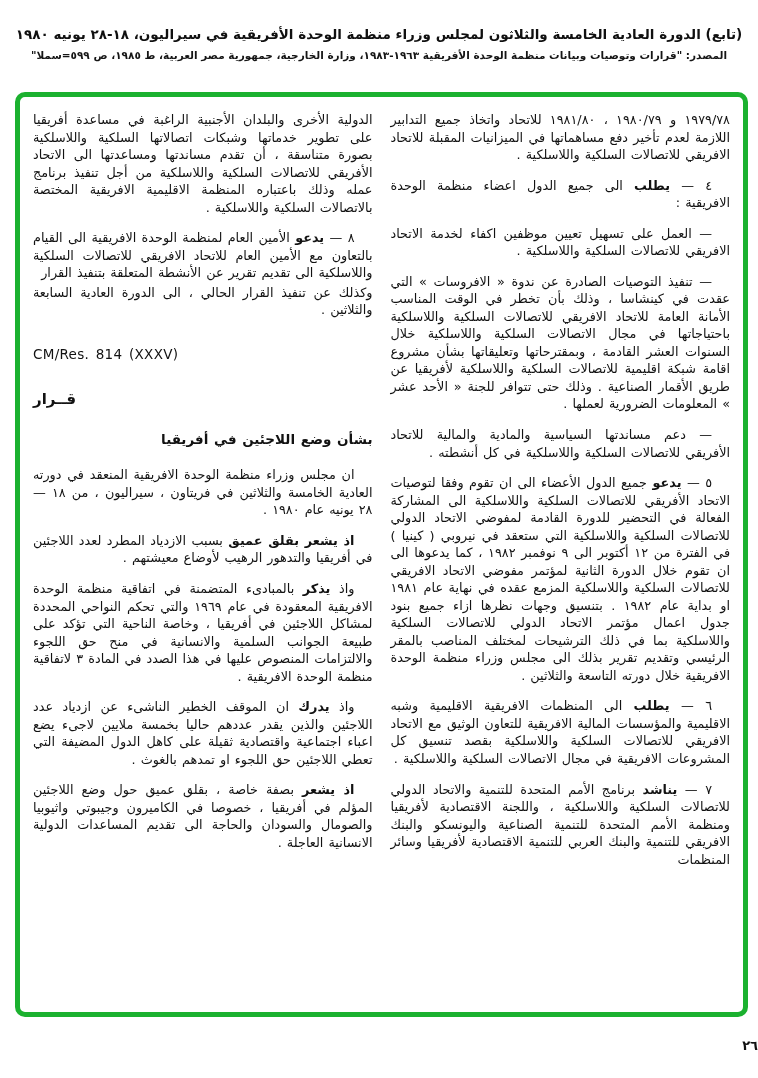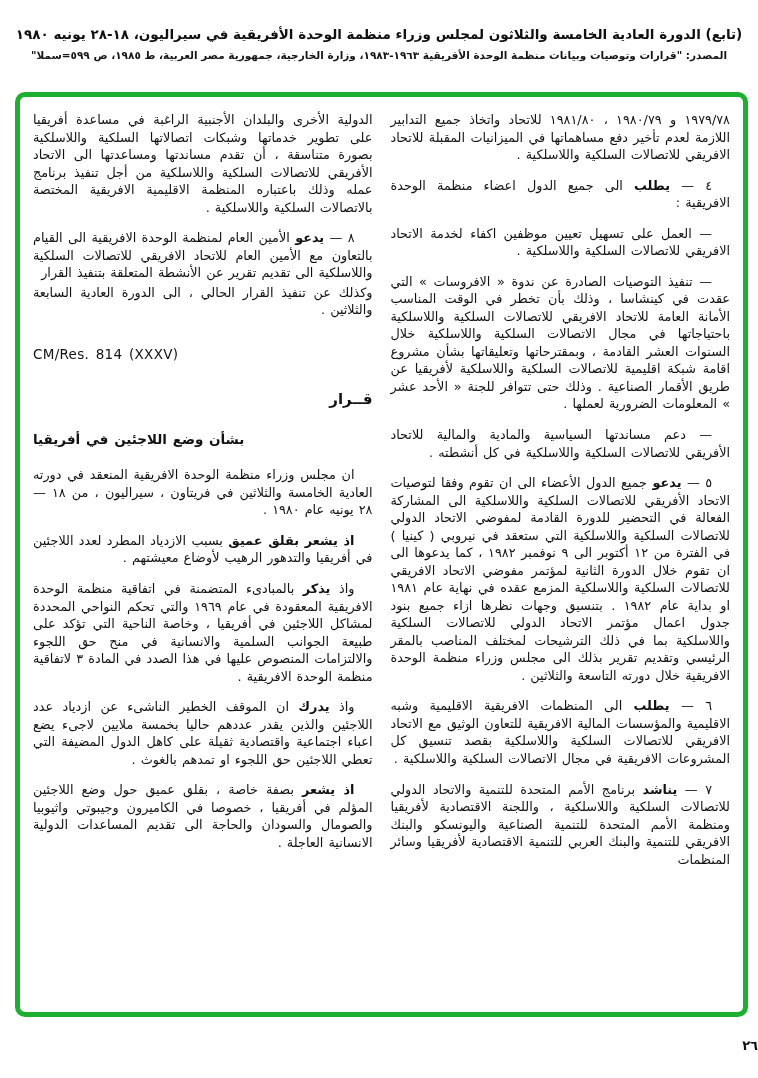--- a/index.html
+++ b/index.html
@@ -53,26 +53,26 @@
   .tight { margin-bottom: 2px; }
   .latin {
     direction: ltr;
     text-align: left;
     text-indent: 0;
     font-size: 13.5px;
     letter-spacing: 0.3px;
     word-spacing: 2px;
   }
   .title-center {
-    text-align: right; text-indent: 0;
+    text-align: left; text-indent: 0;
     font-weight: 700; font-size: 15px;
     margin-top: 26px; margin-bottom: 20px;
   }
   .subtitle-center {
-    text-align: left; text-indent: 0;
+    text-align: right; text-indent: 0;
     font-weight: 700; font-size: 13.5px;
     margin-bottom: 18px;
   }
   .mt-lg { margin-top: 26px; }
 
   .pagenum {
     position: absolute;
     top: 1038px; left: 0; width: 758px;
     text-align: right;
     font-size: 13px; font-weight: 700;

